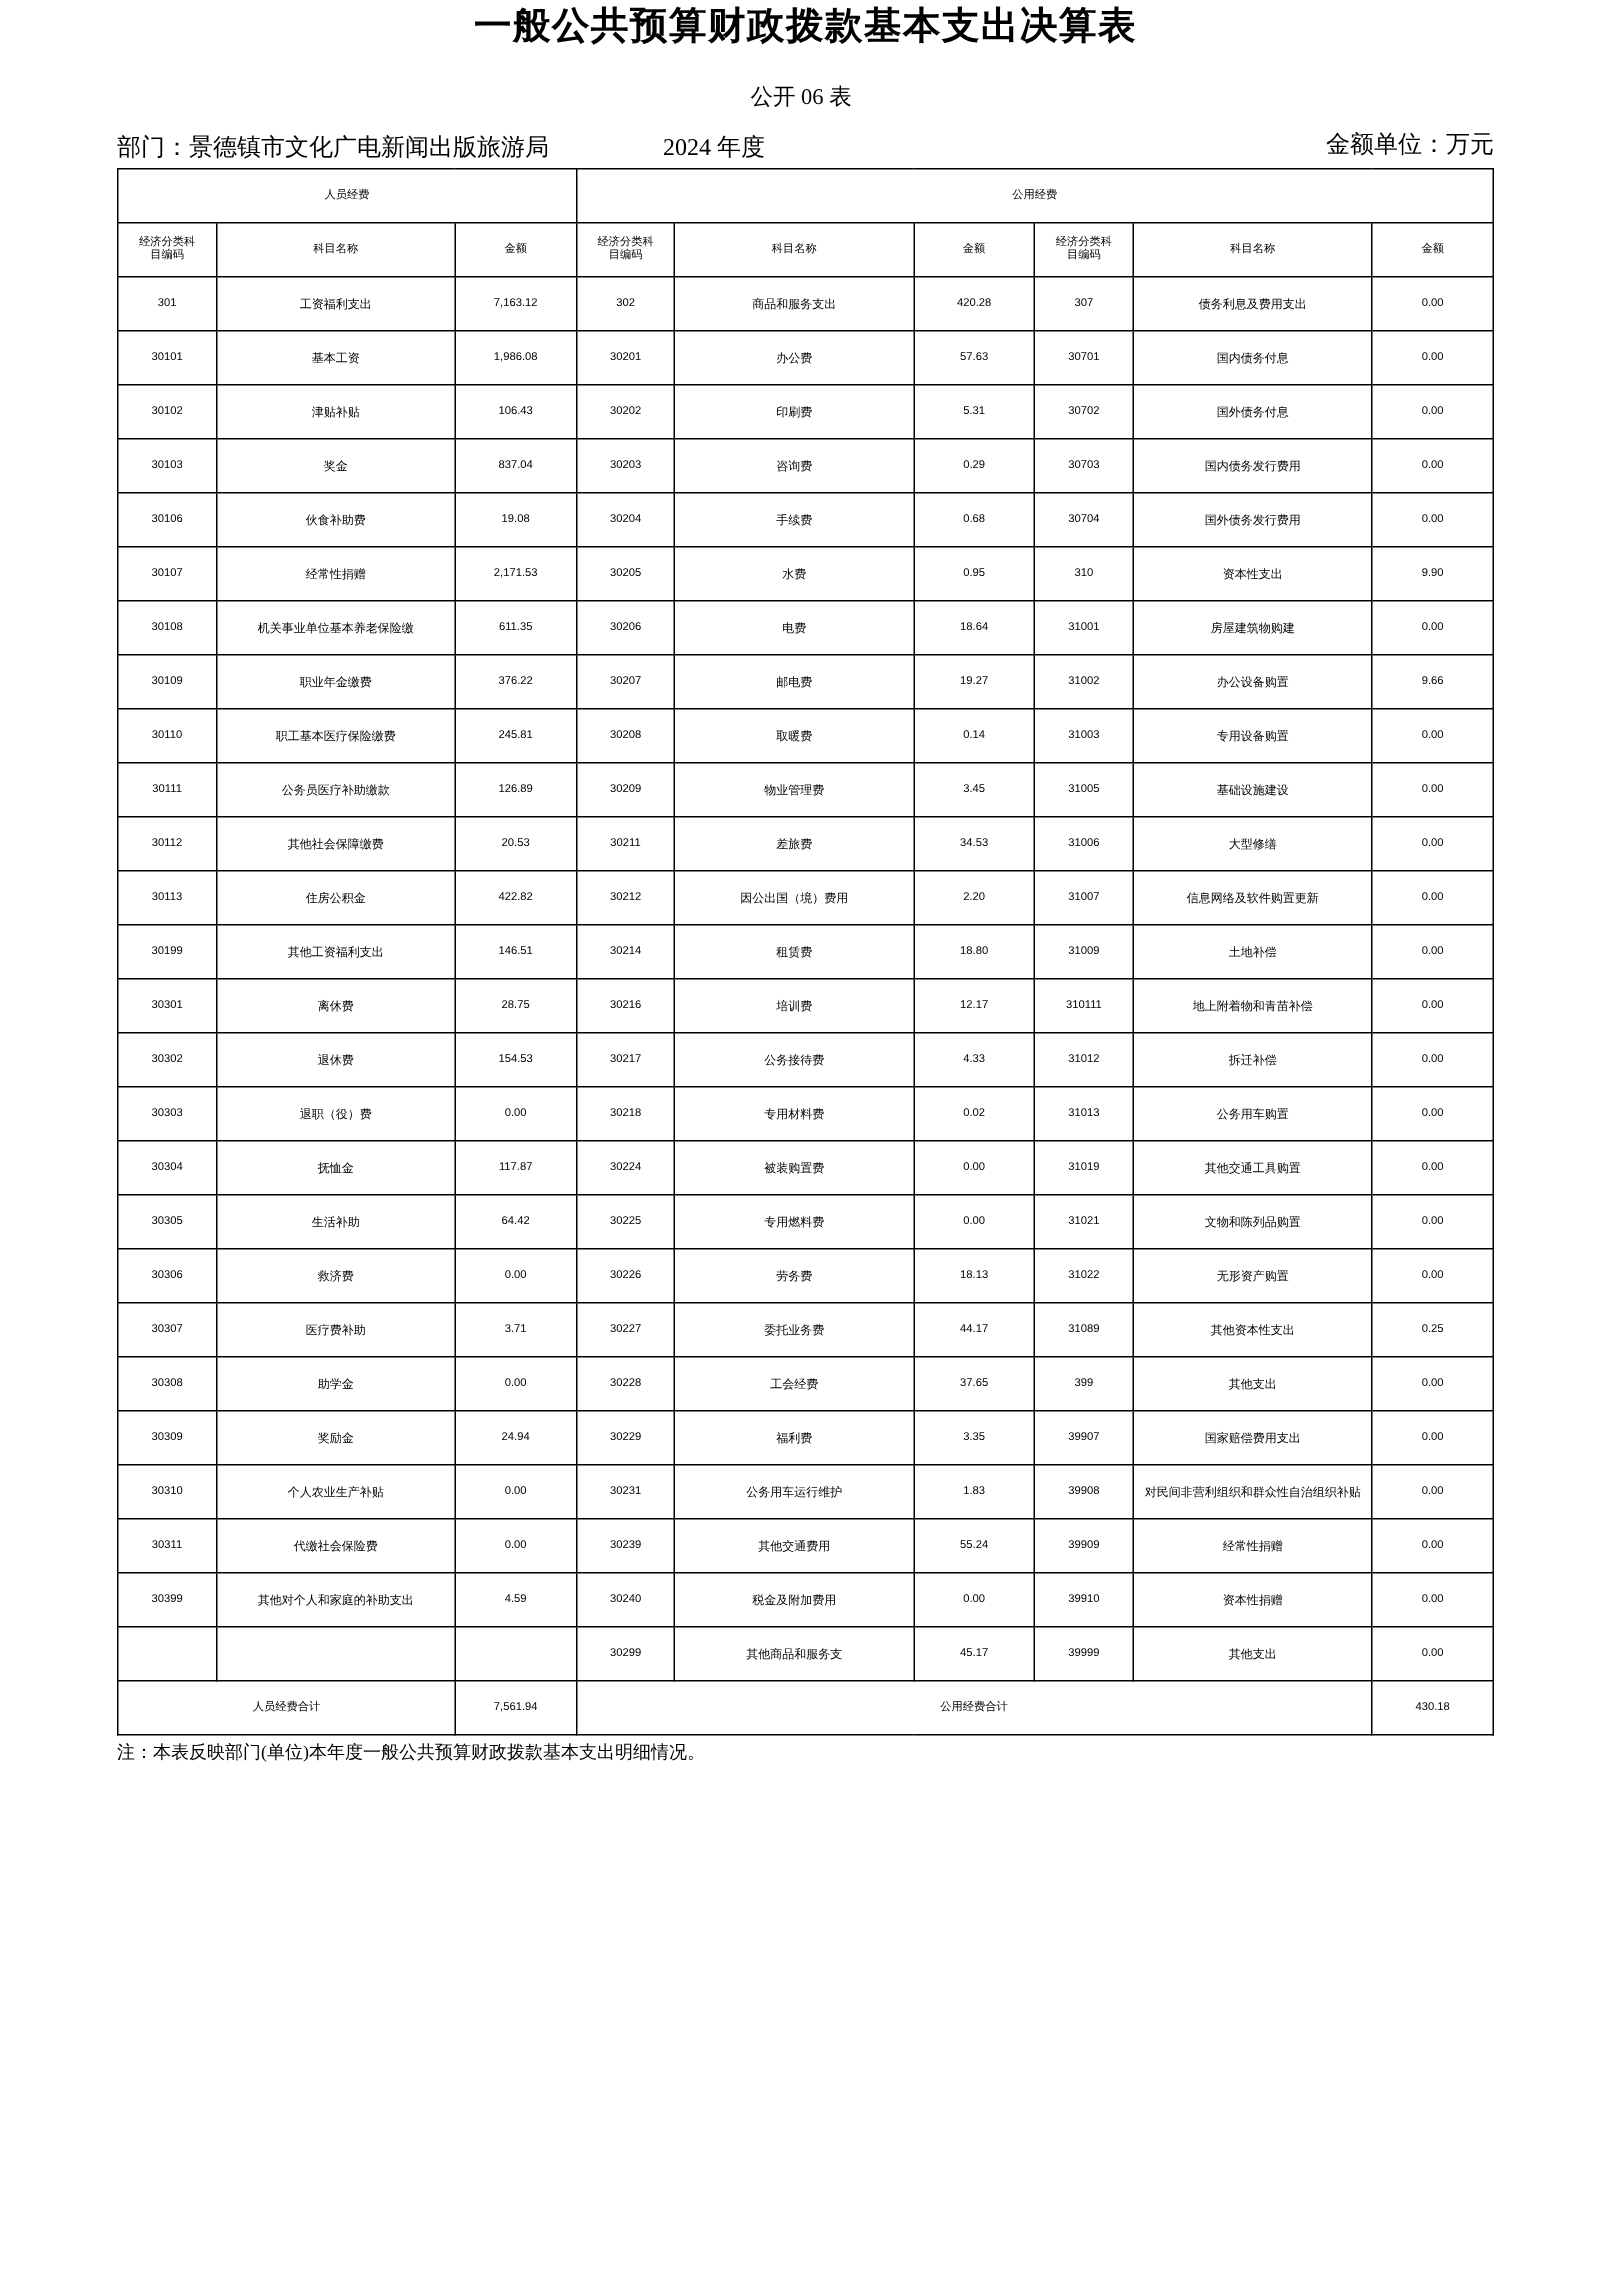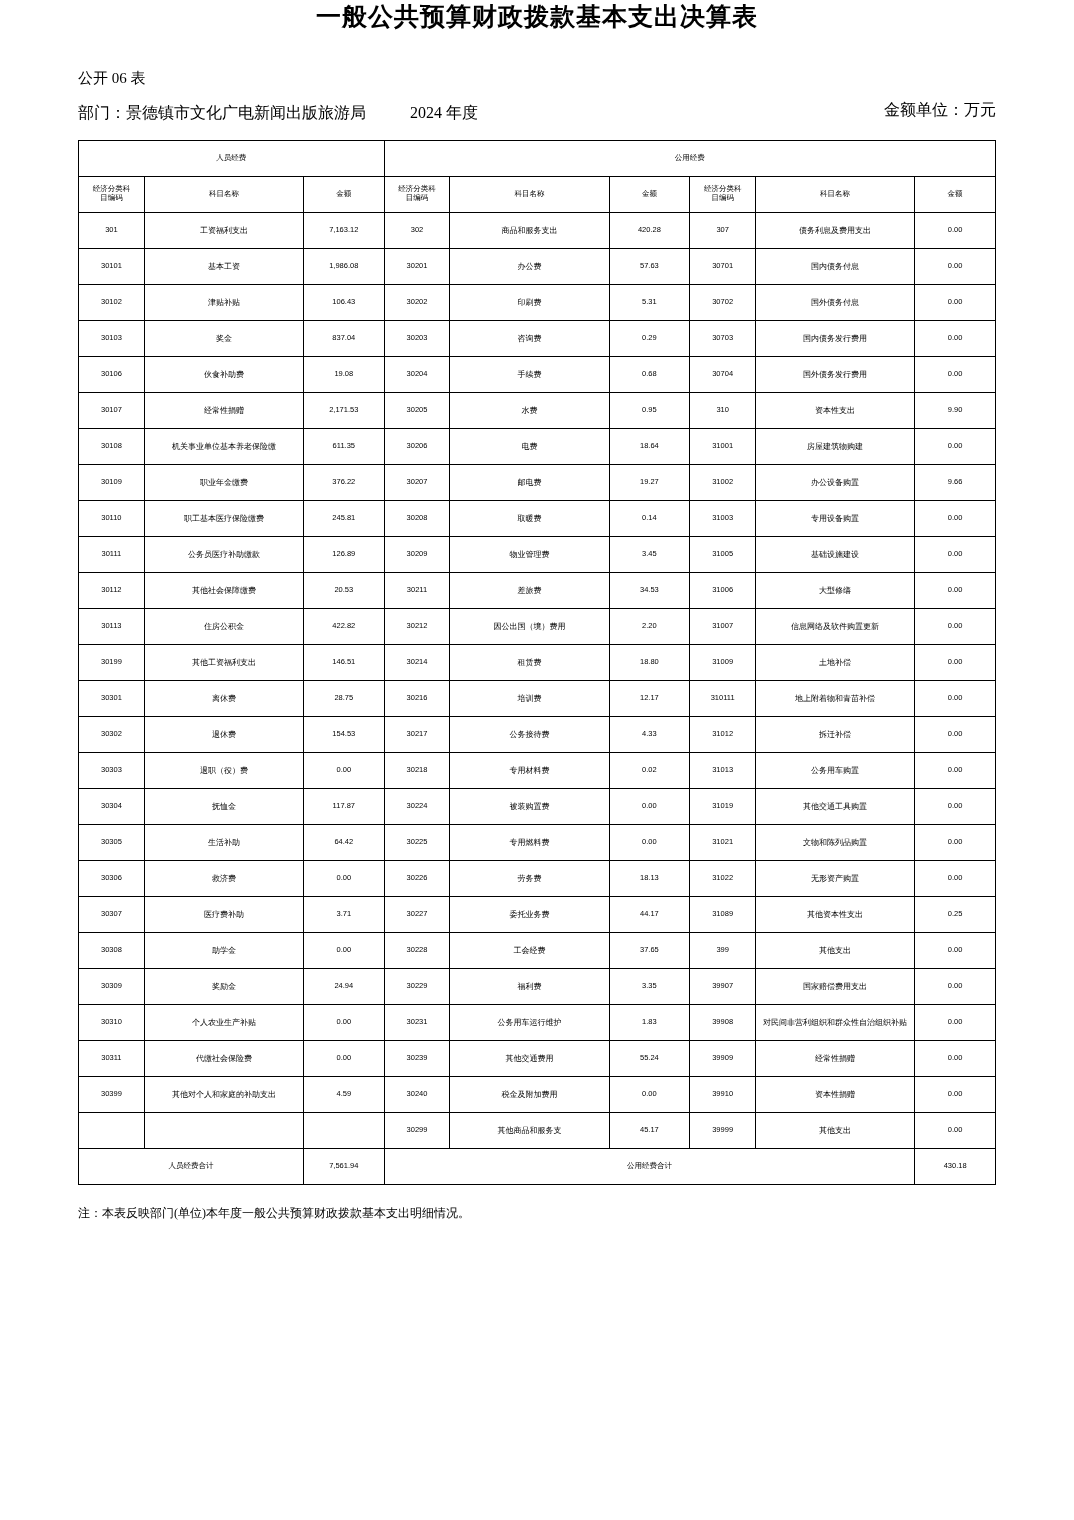--- a/index.html
+++ b/index.html
@@ -22,53 +22,52 @@
     padding: 0 78px;
   }
   .doc-title {
     text-align: center;
     font-size: 25px;
     font-weight: bold;
     letter-spacing: 1px;
     font-family: "Liberation Serif", serif;
   }
   .sheet-no {
-    text-align: left;
+    text-align: center;
     font-size: 15px;
-    margin-top: 36px;
+    margin-top: 22px;
     margin-right: 6px;
   }
   .meta-row {
     display: flex;
     justify-content: space-between;
     align-items: flex-start;
     font-size: 16px;
     margin-top: 12px;
   }
   .meta-left {
     max-width: 620px;
     line-height: 1.6;
   }
   .meta-left .dept-line {
     display: inline;
     text-align: center;
   }
   .meta-year {
     display: inline-block;
-    margin-left: 44px;
+    margin-left: 76px;
   }
   .meta-right {
     font-size: 16px;
     white-space: nowrap;
     padding-top: 0px;
   }
   table.budget {
     border-collapse: collapse;
     width: 918px;
-    margin-top: 14px;
     table-layout: fixed;
   }
   table.budget td, table.budget th {
     border: 1px solid #000;
     font-size: 7.5px;
     font-family: "Liberation Sans", sans-serif;
     text-align: center;
     vertical-align: middle;
     padding: 0;
     height: 35px;
@@ -92,21 +91,21 @@
   }
   .sub-head {
     height: 44px;
     font-size: 7.5px;
   }
   .sub-head .l1 { display: block; text-align: center; }
   .sub-head .l2 { display: block; }
   .total-row td { height: 34px; }
   .note {
     font-size: 12px;
-    margin-top: 20px;
+    margin-top: 3px;
     font-family: "Liberation Serif", serif;
   }
   col.c-code { width: 62px; }
   col.c-name { width: 150px; }
   col.c-amt  { width: 76px; }
 </style>
 </head>
 <body>
 
 <div class="page">

